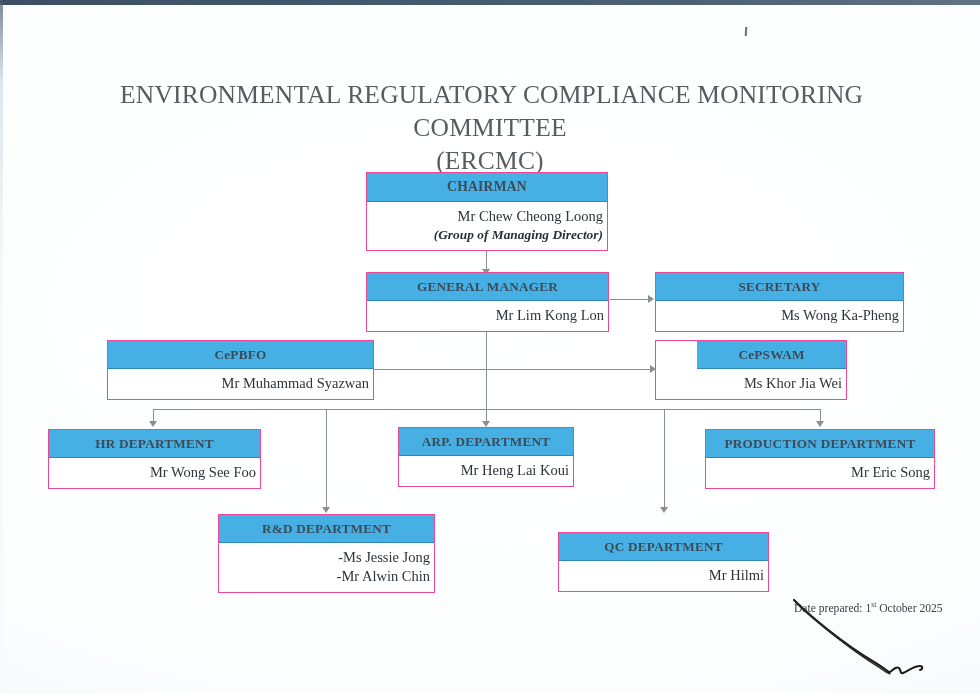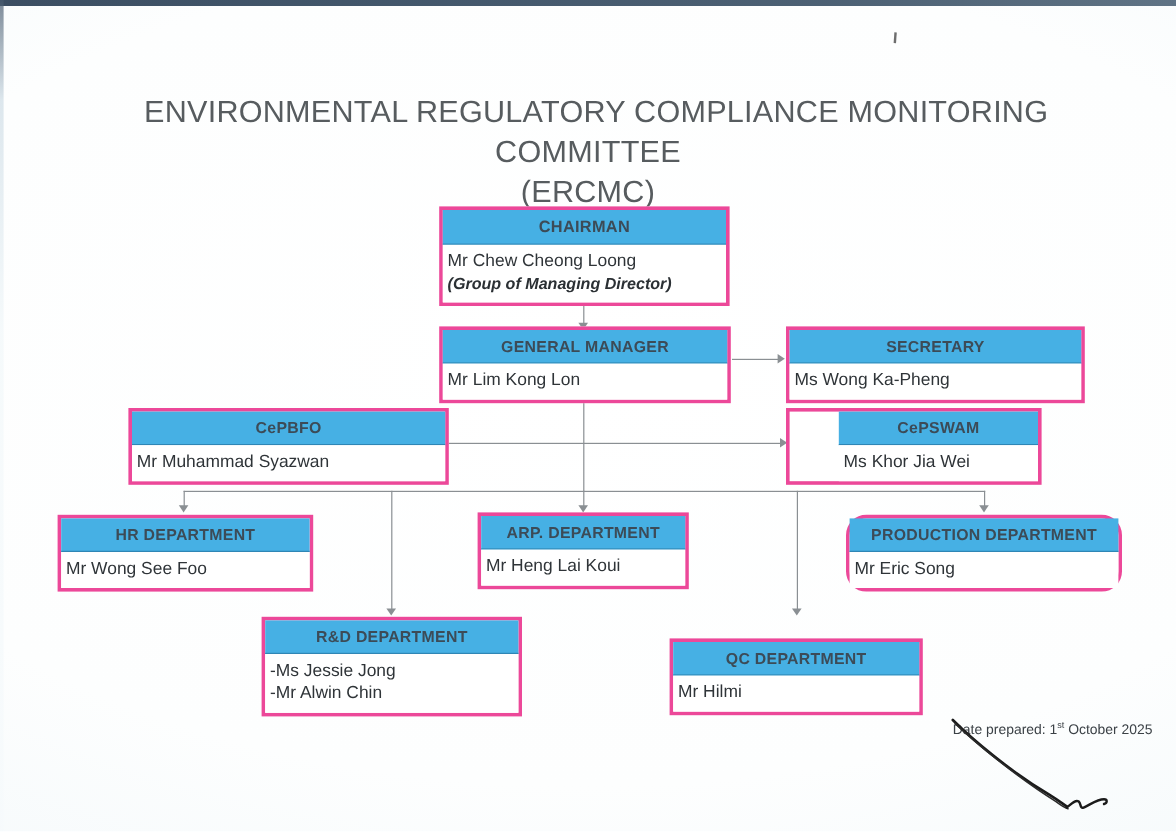--- a/index.html
+++ b/index.html
@@ -6,21 +6,21 @@
     margin: 0;
     padding: 0;
     background: #ffffff;
   }
   #page {
     position: relative;
     width: 980px;
     height: 693px;
     overflow: hidden;
     background: #fbfdfe;
-    font-family: Liberation Sans, sans-serif;
+    font-family: Liberation Serif, serif;
   }
   
   #paper-bg {
     position: absolute;
     inset: 0;
     background:
       radial-gradient(ellipse 120% 90% at 50% 45%, #ffffff 0%, #fdfefe 55%, #f4f9fb 85%, #eef5f8 100%);
   }
   #scan-edge-top {
     position: absolute;
@@ -56,39 +56,39 @@
     color: #575c5f;
     letter-spacing: .2px;
     font-weight: 400;
   }
   #title .ln { display: block; white-space: nowrap; }
 
   
   .node {
     position: absolute;
     box-sizing: border-box;
-    border: 3px solid #ec4899;
+    border: 1px solid #ec4899;
     background: #ffffff;
     z-index: 3;
   }
   .node .hdr {
     box-sizing: border-box;
     background: #46b0e4;
     color: #3c4b57;
     font-weight: bold;
     text-align: center;
     font-size: 13.2px;
     letter-spacing: .25px;
     line-height: 1;
     padding: 7px 4px 7px;
     border-bottom: 1px solid #2f86b5;
   }
   .node .body {
     box-sizing: border-box;
-    text-align: left;
+    text-align: right;
     color: #2f3438;
     font-size: 14.5px;
     line-height: 19px;
     padding: 5px 4px 6px;
     background: #ffffff;
   }
   .node .body .sub {
     display: block;
     font-style: italic;
     font-weight: bold;
@@ -217,42 +217,42 @@
     </div>
   </div>
 
   <div class="node" style="left:107px; top:340px; width:267px;">
     <div class="hdr">CePBFO</div>
     <div class="body">
       <span class="nm">Mr Muhammad Syazwan</span>
     </div>
   </div>
 
-  <div class="node" style="left:655px; top:340px; width:213px;padding-left:41px;">
+  <div class="node" style="left:655px; top:340px; width:192px;padding-left:41px;">
     <div class="hdr">CePSWAM</div>
     <div class="body">
       <span class="nm">Ms Khor Jia Wei</span>
     </div>
   </div>
 
   <div class="node" style="left:48px; top:429px; width:213px;">
     <div class="hdr">HR DEPARTMENT</div>
     <div class="body">
       <span class="nm">Mr Wong See Foo</span>
     </div>
   </div>
 
   <div class="node" style="left:398px; top:427px; width:176px;">
     <div class="hdr">ARP. DEPARTMENT</div>
     <div class="body">
       <span class="nm">Mr Heng Lai Koui</span>
     </div>
   </div>
 
-  <div class="node" style="left:705px; top:429px; width:230px;border-radius:17px;">
+  <div class="node" style="left:705px; top:429px; width:230px;">
     <div class="hdr">PRODUCTION DEPARTMENT</div>
     <div class="body">
       <span class="nm">Mr Eric Song</span>
     </div>
   </div>
 
   <div class="node" style="left:218px; top:514px; width:217px;">
     <div class="hdr">R&amp;D DEPARTMENT</div>
     <div class="body">
       <span class="nm">-Ms Jessie Jong</span>

